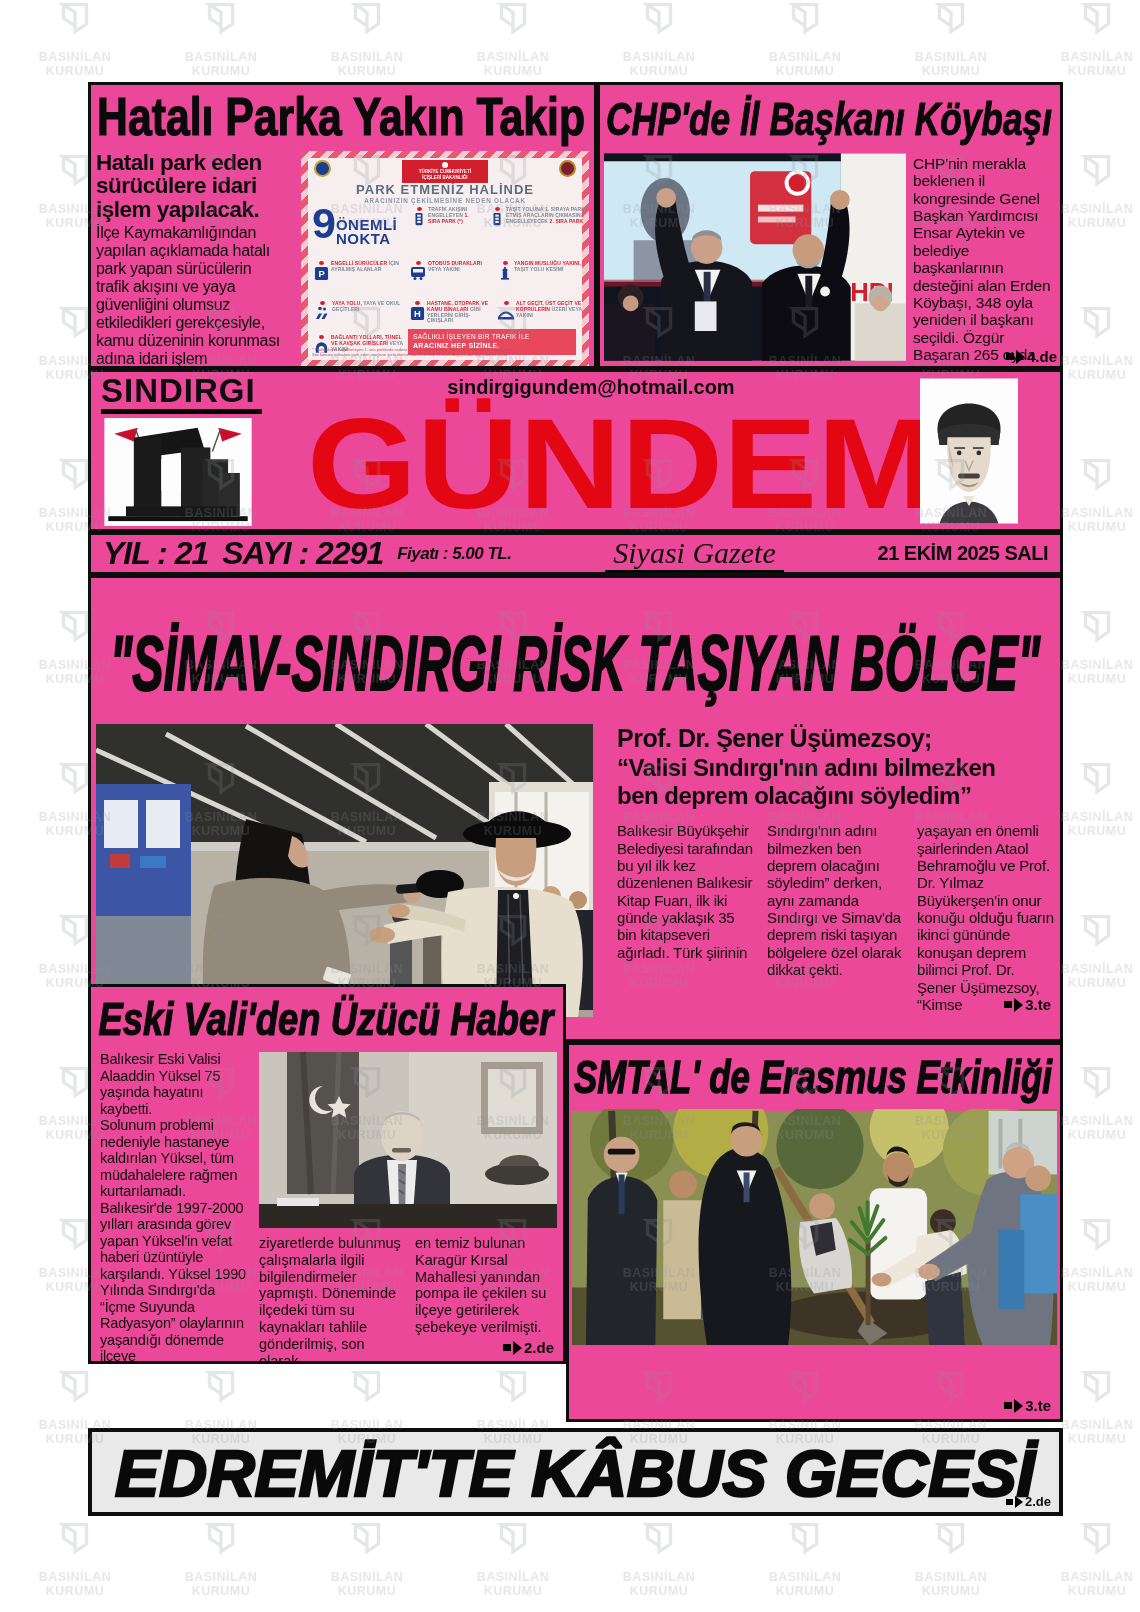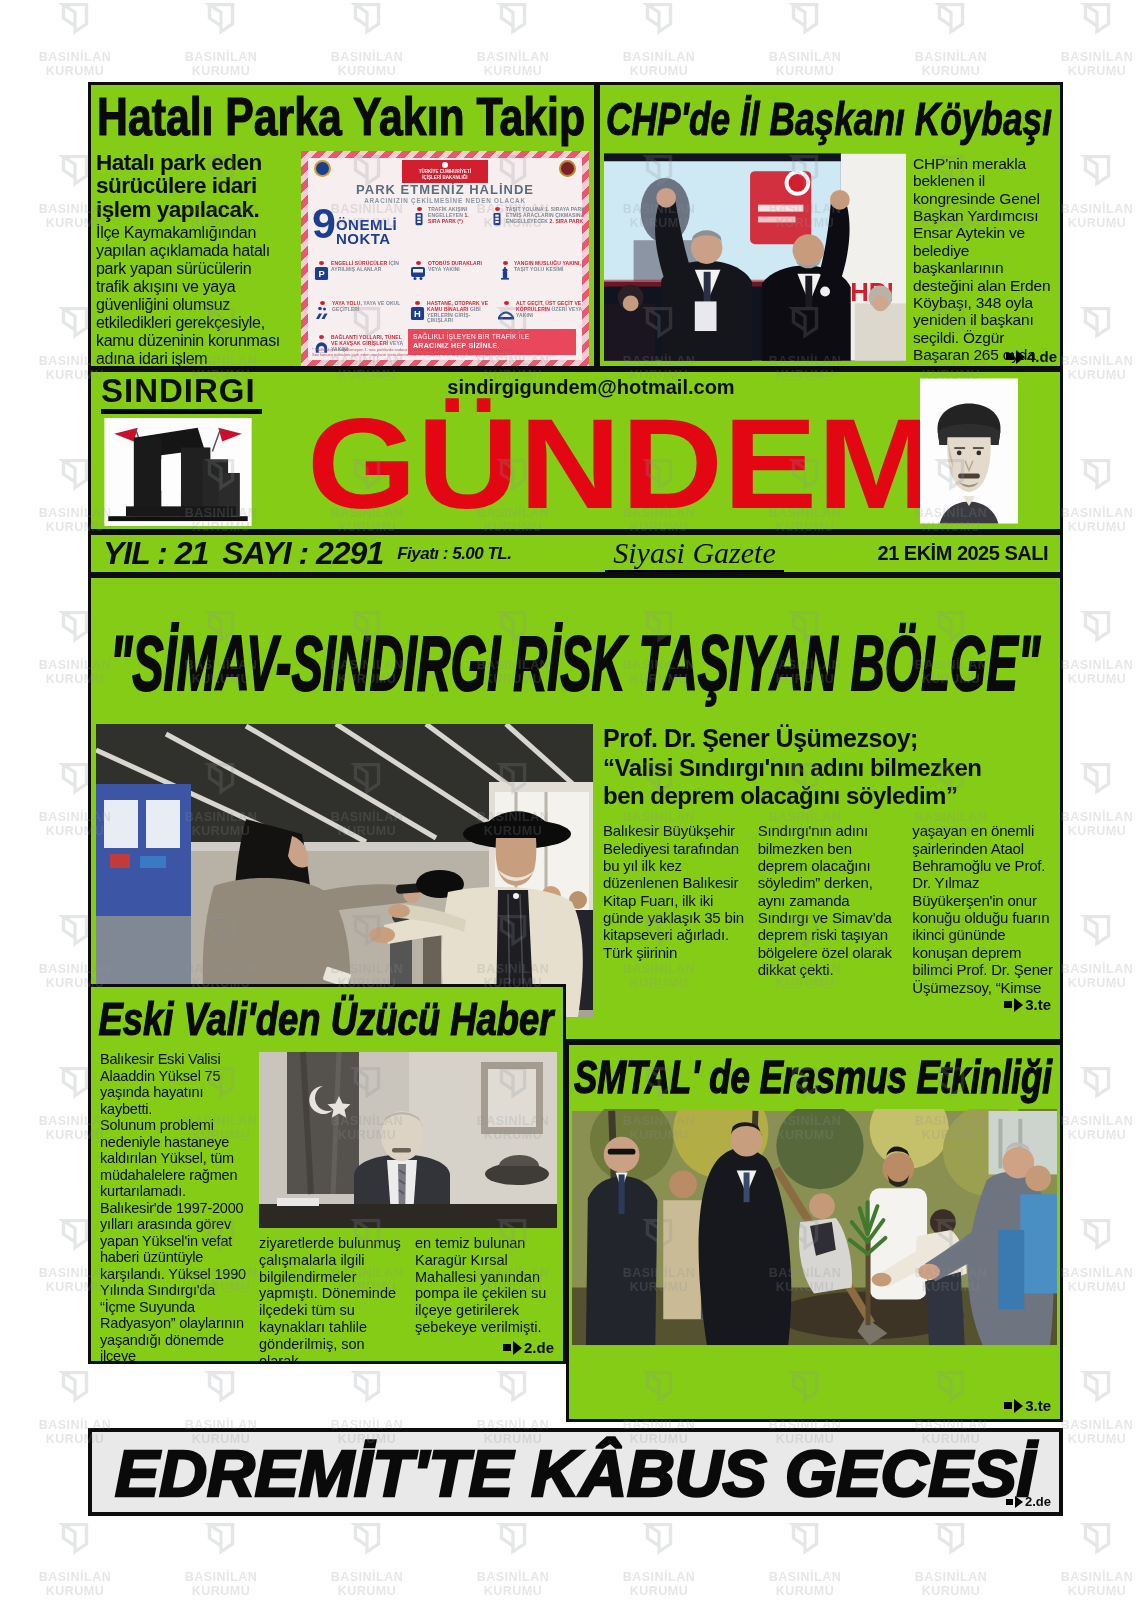--- a/index.html
+++ b/index.html
@@ -1,18 +1,18 @@
 <!DOCTYPE html>
 <html><head>
 <meta charset="utf-8">
 <style>
   html,body{margin:0;padding:0;background:#fff;}
   #page{position:relative;width:1140px;height:1612px;background:#fff;overflow:hidden;
         font-family:"Liberation Sans",sans-serif;color:#0d0d0d;}
-  .box{position:absolute;background:#84cc16;border:3px solid #0d0d0d;box-sizing:border-box;overflow:hidden;z-index:1;}
+  .box{position:absolute;background:#ec4899;border:3px solid #0d0d0d;box-sizing:border-box;overflow:hidden;z-index:1;}
   svg text{font-family:"Liberation Sans",sans-serif;}
   .hl-text{font-weight:bold;fill:#0a0a0a;}
   .it{font-style:italic;}
   
   #wm-layer{position:absolute;inset:0;z-index:40;pointer-events:none;}
   .wm{position:absolute;width:130px;text-align:center;color:#8d9296;opacity:.22;}
   .wm .wm-t{font-size:12.5px;font-weight:bold;letter-spacing:.5px;line-height:1.15;}
   
   .jump{display:flex;align-items:center;gap:2px;font-weight:bold;font-size:15px;}
   .jump .a1{width:8px;height:7px;background:#000;display:inline-block;}
@@ -64,21 +64,21 @@
   .mh-contact{position:absolute;left:300px;top:4px;width:400px;text-align:center;font-weight:bold;line-height:1.1;}
   .mh-web{font-size:21px;}
   .mh-mail{font-size:20px;}
   
   .ib{display:flex;align-items:center;height:100%;padding:0 12px;gap:14px;}
   .ib-yil{font-weight:bold;font-style:italic;font-size:32px;letter-spacing:-1px;}
   .ib-fiyat{font-weight:bold;font-style:italic;font-size:17px;letter-spacing:-.5px;}
   .ib-tip{font-family:"Liberation Serif",serif;font-style:italic;font-size:30px;border-bottom:2px solid #000;margin:0 auto;padding:0 8px;}
   .ib-date{font-weight:bold;font-size:20px;letter-spacing:-.5px;}
   
-  .main-row{display:flex;gap:10px;padding:0 5px;margin-top:2px;position:relative;}
+  .main-row{display:flex;gap:24px;padding:0 5px;margin-top:2px;position:relative;}
   .m-right{flex:1;position:relative;}
   .m-sub{font-weight:bold;font-size:24px;line-height:1.18;letter-spacing:-.5px;}
   .m-cols{display:flex;gap:12px;margin-top:12px;font-size:15px;line-height:1.16;letter-spacing:-.2px;}
   .m-col{flex:1;}
   
   .bl-col1{position:absolute;left:9px;top:64px;width:152px;font-size:14.5px;line-height:1.14;white-space:pre-line;letter-spacing:-.2px;}
   .bl-col2{position:absolute;left:168px;top:248px;width:148px;font-size:14.5px;line-height:1.16;}
   .bl-col3{position:absolute;left:324px;top:248px;width:142px;font-size:14.5px;line-height:1.16;}
   
   .br-caps{display:flex;padding:3px 8px 0 8px;gap:26px;font-size:15.5px;line-height:1.15;}

